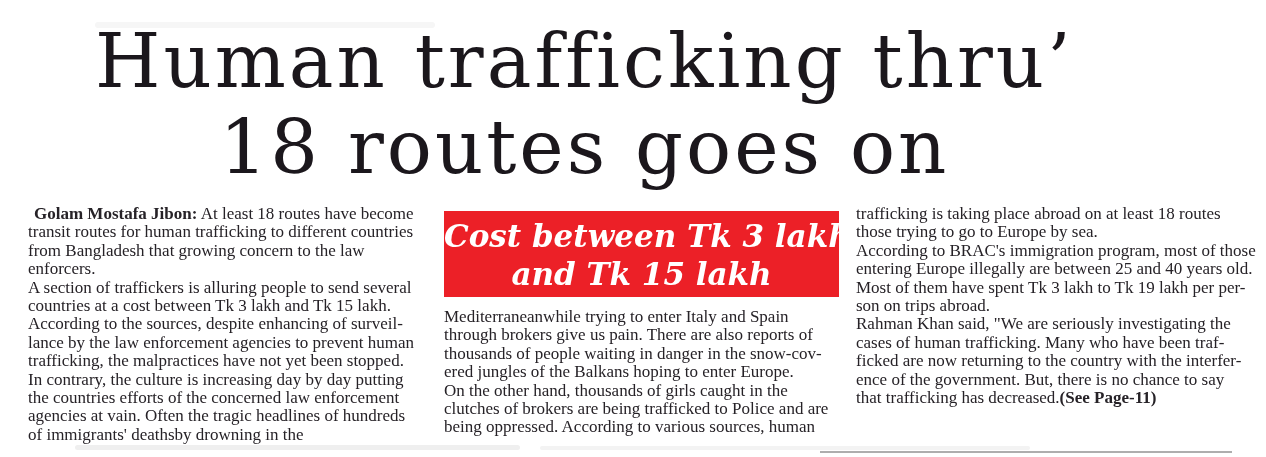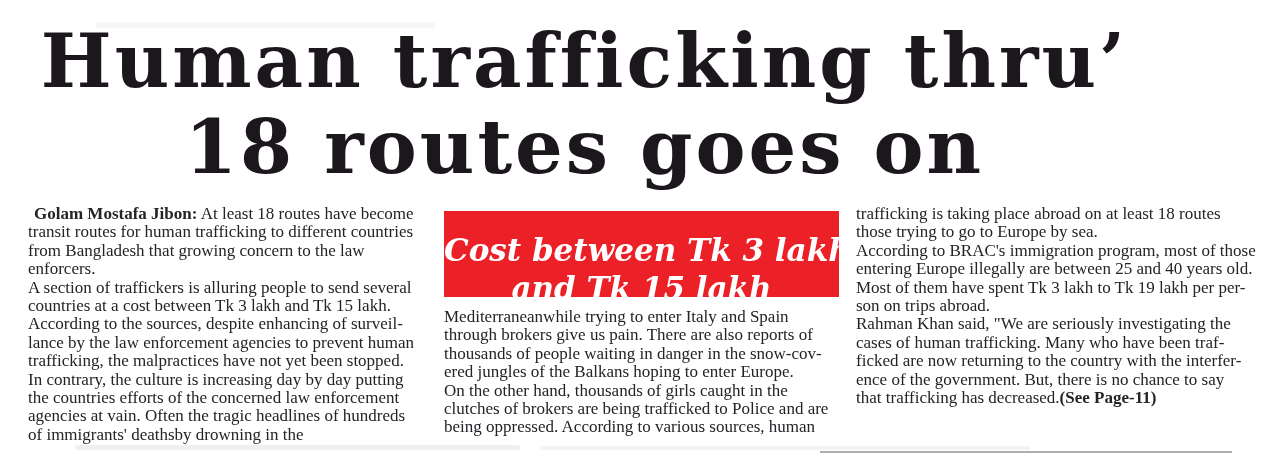--- a/index.html
+++ b/index.html
@@ -3,36 +3,36 @@
 <meta charset="utf-8">
 <style>
   html,body{margin:0;padding:0;background:#ffffff;}
   .page{
     position:relative;width:1266px;height:457px;background:#ffffff;overflow:hidden;
     font-family:"Liberation Serif",serif;color:#262227;
   }
   
   .headline{
     position:absolute;top:18px;left:0;width:1169px;text-align:center;
-    font-family:"DejaVu Serif","Liberation Serif",serif;font-weight:bold;
+    font-family:"DejaVu Serif","Liberation Serif",serif;font-weight:normal;
     color:#1b171c;
   }
   .hl{font-size:75px;line-height:86px;letter-spacing:3px;white-space:nowrap;}
   
   .col{position:absolute;top:205px;font-size:17px;line-height:18.4px;}
   .col1{left:28px;width:412px;}
   .col2{left:444px;width:395px;top:204px;}
   .col3{left:856px;width:403px;}
   .ln{white-space:nowrap;height:18.4px;}
   .lead{text-indent:6px;}
   .byline{font-weight:bold;margin-top:34px;}
   
   .callout{
     margin:7px 0 11px 0;width:395px;height:86px;box-sizing:border-box;
-    background:#ec2027;color:#ffffff;text-align:center;padding-top:20px;
+    background:#ec2027;color:#ffffff;text-align:center;padding-top:6px;
     font-family:"DejaVu Serif","Liberation Serif",serif;
     font-weight:bold;font-style:italic;
   }
   .cl{font-size:31px;line-height:38px;white-space:nowrap;}
   
   .lastline{display:flex;justify-content:flex-start;white-space:nowrap;height:18.4px;}
   .seepage{font-weight:bold;}
   
   .smudge{position:absolute;border-radius:3px;}
   .smudge-top{left:95px;top:22px;width:340px;height:6px;background:#f6f6f6;}

